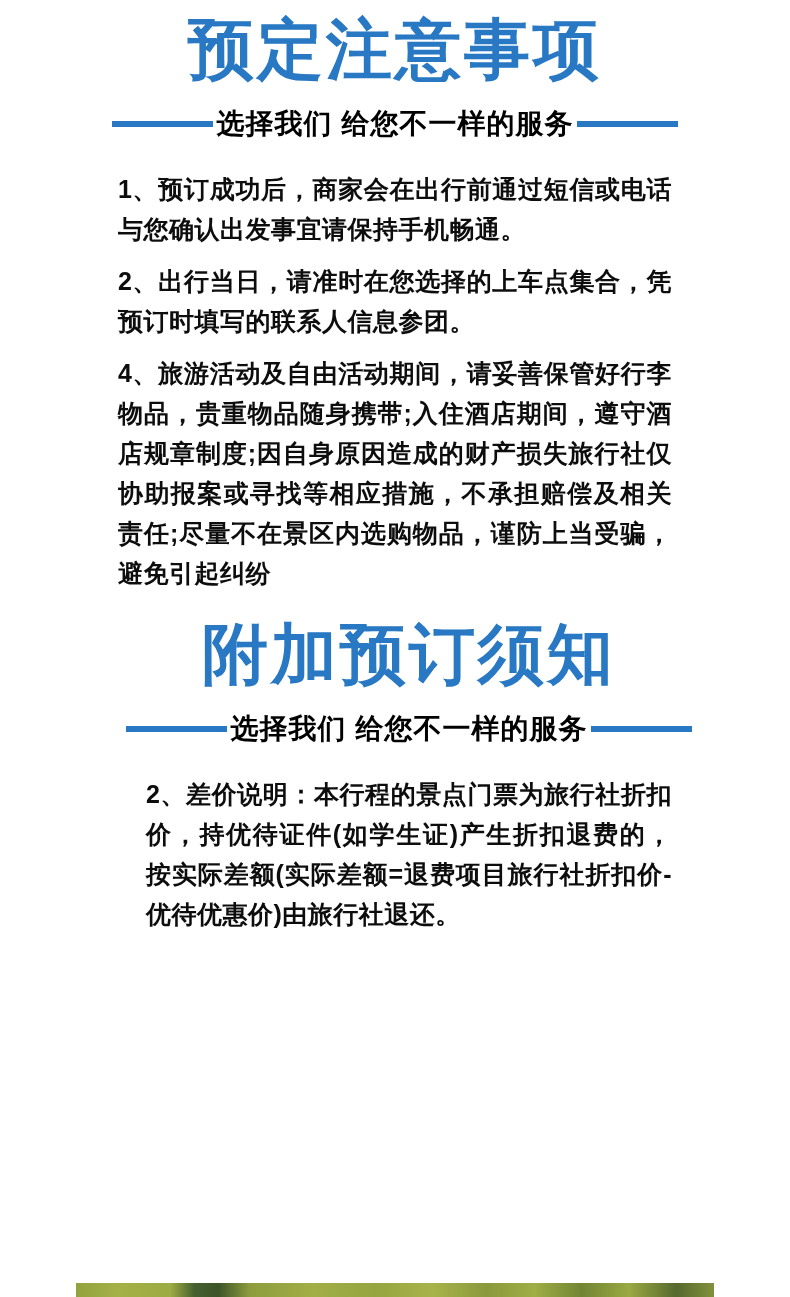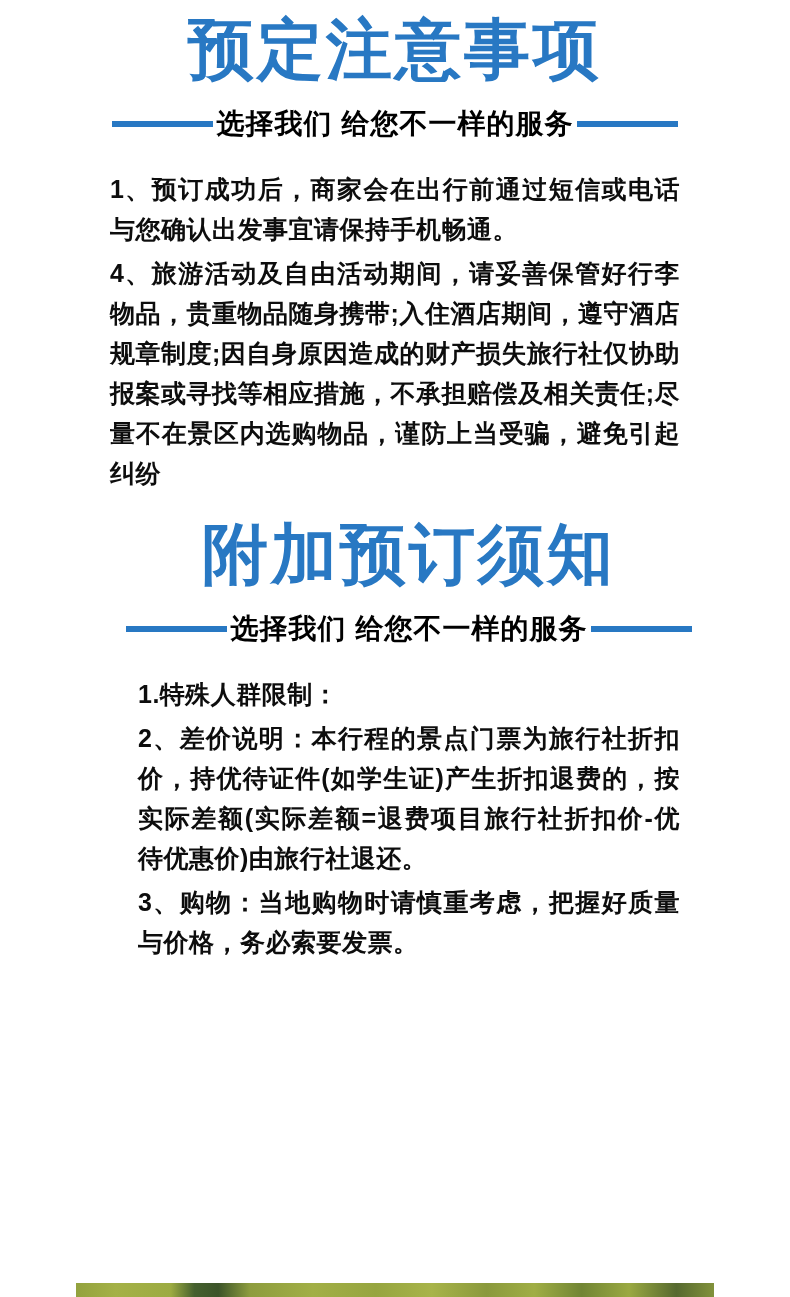--- a/index.html
+++ b/index.html
@@ -45,21 +45,21 @@
   }
   .notice-body {
     margin: 25px 30px 0 30px;
     font-size: 25px;
     line-height: 40px;
     font-weight: 600;
     color: #0d0d0d;
     text-align: justify;
     letter-spacing: 0.5px;
   }
-  .notice-body p { margin: 4px; }
+  .notice-body p { margin: 12px; }
   .section-2 { margin-top: 12px; padding-left: 28px; }
   .photo-strip {
     position: absolute;
     left: 0;
     bottom: 0;
     width: 790px;
     height: 14px;
     background: linear-gradient(90deg,
       #93a23e 0%, #a4b147 5%, #9cab42 12%, #45602e 15%, #3c5429 18%,
       #8d9c3e 22%, #a2af46 30%, #96a540 38%, #a8b44a 45%, #8a993c 52%,
@@ -77,35 +77,34 @@
     <h1 class="main-title">预定注意事项</h1>
 
     <div class="subtitle-row">
       <span class="subtitle-rule"></span>
       <span class="subtitle-text">选择我们 给您不一样的服务</span>
       <span class="subtitle-rule"></span>
     </div>
 
     <div class="notice-body">
       <p>1、预订成功后，商家会在出行前通过短信或电话与您确认出发事宜请保持手机畅通。</p>
+      <p>2、出行当日，请准时在您选择的上车点集合，凭预订时填写的联系人信息参团。</p>
       <p>4、旅游活动及自由活动期间，请妥善保管好行李物品，贵重物品随身携带;入住酒店期间，遵守酒店规章制度;因自身原因造成的财产损失旅行社仅协助报案或寻找等相应措施，不承担赔偿及相关责任;尽量不在景区内选购物品，谨防上当受骗，避免引起纠纷</p>
     </div>
   </div>
 
   <div class="section-2">
     <h1 class="main-title">附加预订须知</h1>
 
     <div class="subtitle-row">
       <span class="subtitle-rule"></span>
       <span class="subtitle-text">选择我们 给您不一样的服务</span>
       <span class="subtitle-rule"></span>
     </div>
 
     <div class="notice-body">
-      <p>1.特殊人群限制：</p>
       <p>2、差价说明：本行程的景点门票为旅行社折扣价，持优待证件(如学生证)产生折扣退费的，按实际差额(实际差额=退费项目旅行社折扣价-优待优惠价)由旅行社退还。</p>
-      <p>3、购物：当地购物时请慎重考虑，把握好质量与价格，务必索要发票。</p>
     </div>
   </div>
 
   <div class="photo-strip"></div>
 
 </div>
 
 </body></html>

